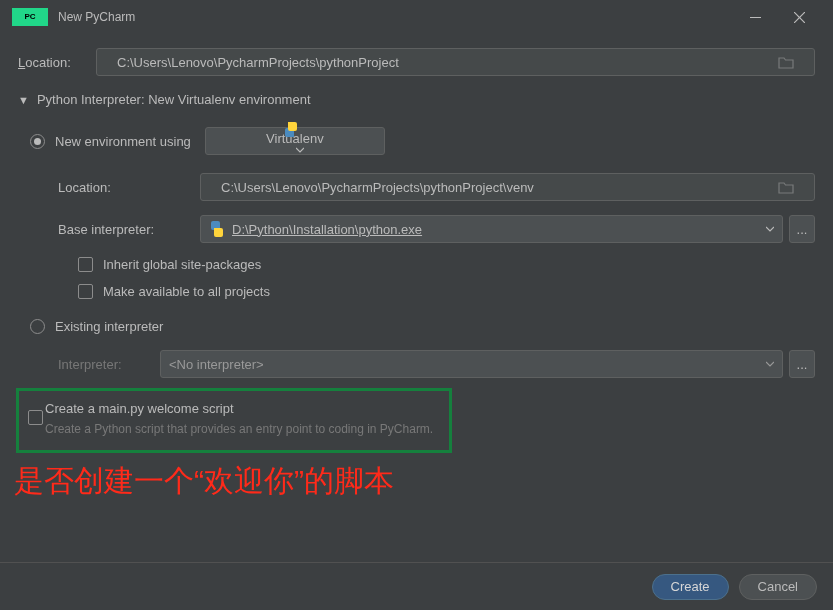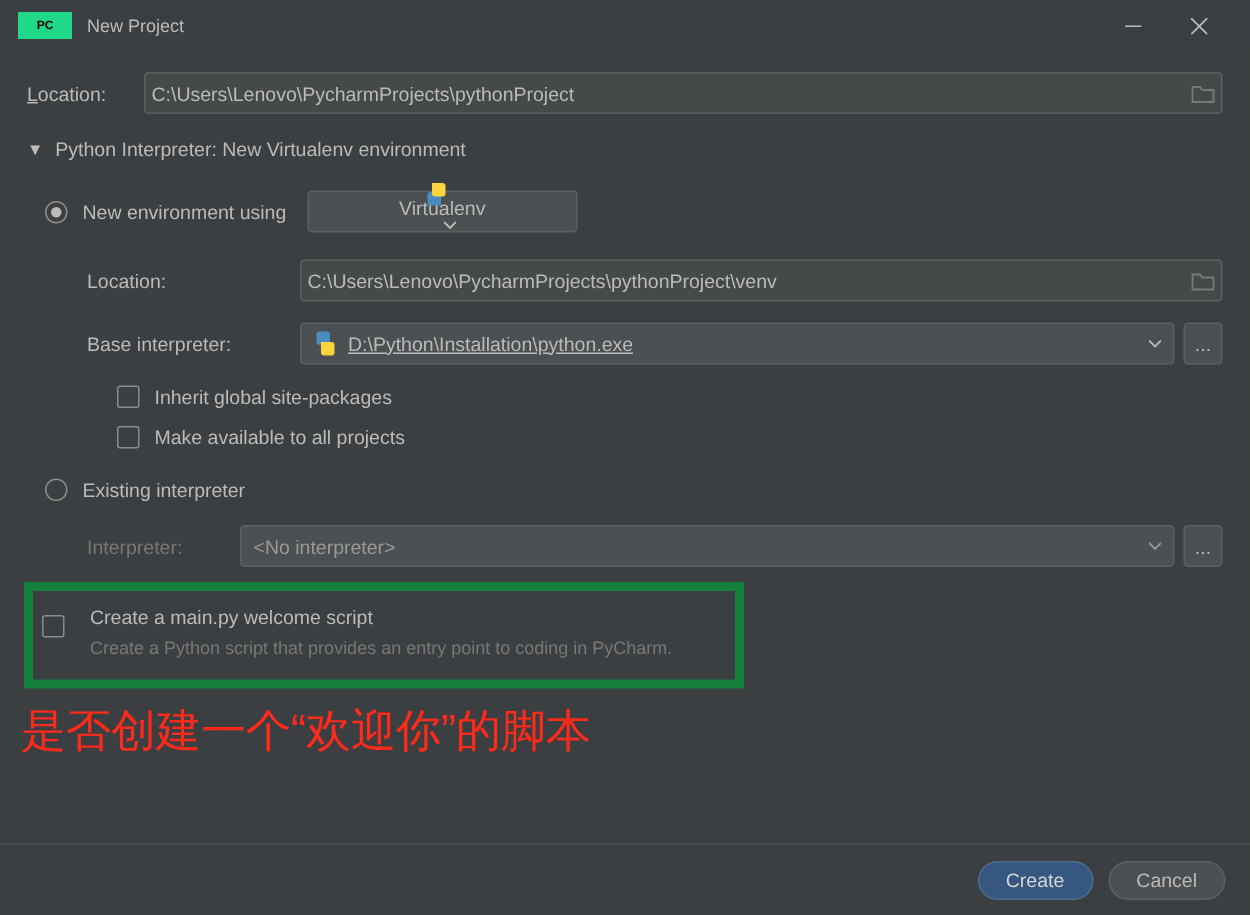--- a/index.html
+++ b/index.html
@@ -21,21 +21,21 @@
   .win-btn svg { width: 11px; height: 11px; }
 
   .content { padding: 14px 18px 0 18px; }
 
   
   .row { display: flex; align-items: center; margin-bottom: 16px; }
   .label { color: #bbbbbb; }
   .underline-first::first-letter { text-decoration: underline; }
   .field {
     flex: 1; height: 28px; background: #45494a; border: 1px solid #5e6060;
-    color: #bbbbbb; padding: 0 4px; display: flex; align-items: center;
+    color: #bbbbbb; padding: 0 20px; display: flex; align-items: center;
     border-radius: 3px; position: relative; font-size: 13px;
   }
   .field-text { flex: 1; white-space: nowrap; overflow: hidden; }
   .folder-icon { width:16px; height:14px; opacity:0.5; }
   .folder-icon svg { display:block; }
   
   
   .section-header { display:flex; align-items:center; margin: 10px 0 20px 0; }
   .tri { display:inline-block; color:#bbbbbb; margin-right:8px; font-size:11px; }
   
@@ -66,22 +66,22 @@
     border-radius:3px; display:flex; align-items:center; justify-content:center; color:#bbbbbb;
   }
   
   .checkbox-row { display:flex; margin:0 0 12px 20px; }
   .checkbox { width:15px; height:15px; border:1.5px solid #8c8c8c; border-radius:2px; margin-right:10px; }
   
   .disabled-label { color:#777777; }
   
   
   .highlight-box {
-    border: 6px solid #15803d; margin: 10px 0 6px -2px; width: 480px;
-    padding: 10px 14px 14px 18px;
+    border: 3px solid #15803d; margin: 10px 0 6px -2px; width: 436px;
+    padding: 10px 14px 14px 6px;
   }
   .hint { color:#787878; font-size:12px; margin-top:6px; }
   
   .annotation {
     color:#ff2a1a; font-size:30px; font-weight:500; margin-top:8px; margin-left:-4px;
     letter-spacing: 0px;
   }
   
   
   .footer {
@@ -94,21 +94,21 @@
     font-size:13px; cursor:default;
   }
   .btn-primary { background:#365880; border:1px solid #4c708c; color:#d6d6d6; }
   .btn-secondary { background:#4c5052; border:1px solid #5e6060; color:#bbbbbb; }
 </style>
 </head>
 <body>
 
 <div class="titlebar">
   <div class="app-icon">PC</div>
-  <div class="title-text">New Project</div>
+  <div class="title-text">New PyCharm</div>
   <div class="win-btn">
     <svg viewBox="0 0 11 11">
         <line x1="0" y1="5.5" x2="11" y2="5.5" stroke="#bbbbbb" stroke-width="1"></line>
       </svg>
   </div>
   <div class="win-btn">
     <svg viewBox="0 0 11 11">
         <line x1="0" y1="0" x2="11" y2="11" stroke="#bbbbbb" stroke-width="1.2"></line>
         <line x1="11" y1="0" x2="0" y2="11" stroke="#bbbbbb" stroke-width="1.2"></line>
       </svg>

